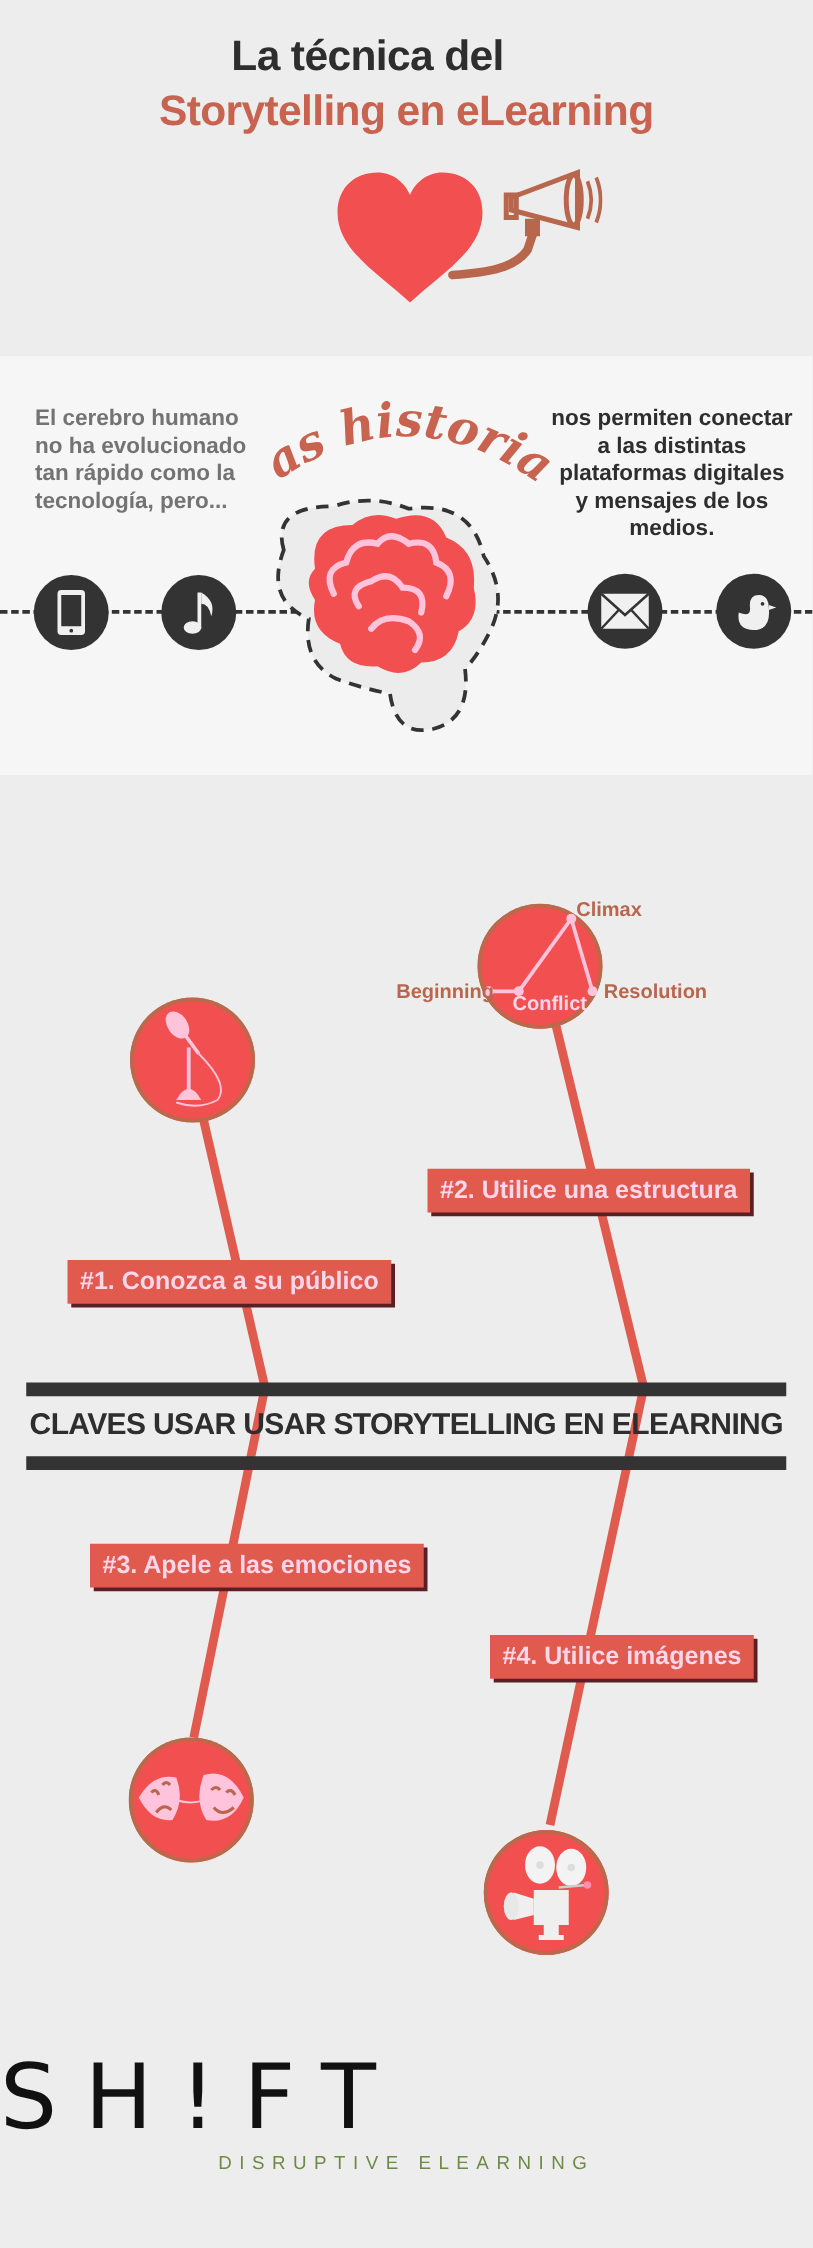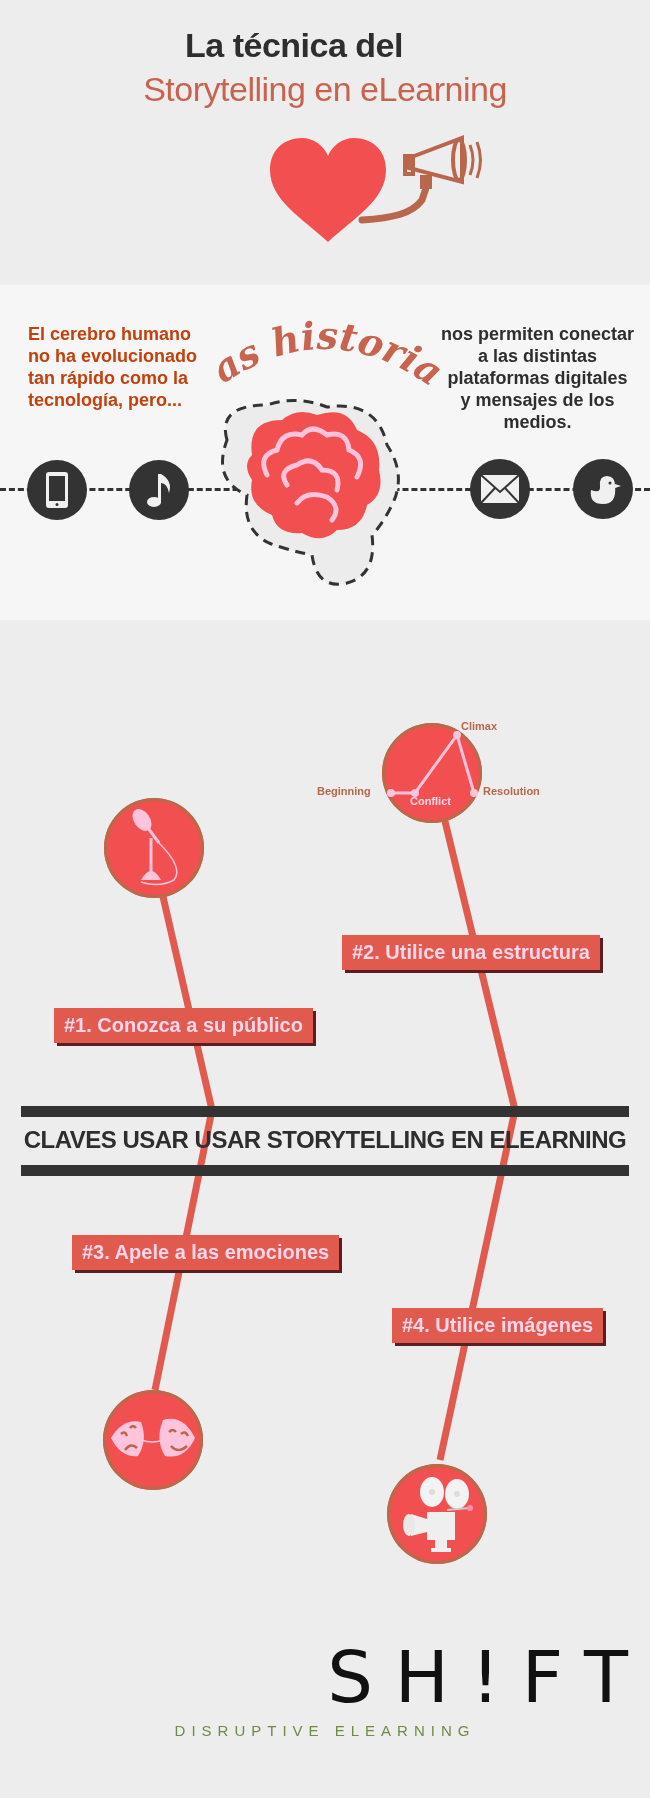--- a/index.html
+++ b/index.html
@@ -1,29 +1,29 @@
 <!DOCTYPE html>
 <html><head>
 <meta charset="utf-8">
 <style>
   html, body { margin:0; padding:0; }
   body { width:650px; height:1798px; background:#ededed; font-family:"Liberation Sans", sans-serif; position:relative; overflow:hidden; }
   .abs { position:absolute; }
   .title1 { left:0; width:588px; top:26px; text-align:center; font-size:34px; font-weight:bold; color:#2e2e2e; letter-spacing:-0.5px; }
-  .title2 { left:0; width:650px; top:70px; text-align:center; font-size:34px; font-weight:normal; color:#c8634f; letter-spacing:-0.5px; }
+  .title2 { left:0; width:650px; top:70px; text-align:center; font-size:34px; font-weight:bold; color:#c8634f; letter-spacing:-0.5px; }
   .band { left:0; top:285px; width:650px; height:335px; background:#f6f6f6; }
-  .left-text { left:28px; top:323px; width:170px; font-size:18px; font-weight:bold; color:#c2410c; line-height:22px; }
+  .left-text { left:28px; top:323px; width:170px; font-size:18px; font-weight:bold; color:#737373; line-height:22px; }
   .right-text { left:440px; top:323px; width:195px; text-align:center; font-size:18px; font-weight:bold; color:#2e2e2e; line-height:22px; }
   .circle-icon { width:60px; height:60px; border-radius:50%; background:#333; display:flex; align-items:center; justify-content:center; }
   .label-box { color:#ffd6ea; font-weight:bold; font-size:20px; padding:6px 10px; background:#e05a4e; box-shadow:3px 3px 0 #5a1f24; white-space:nowrap; }
   .claves-bar { left:21px; width:608px; height:11px; background:#333; }
   .claves { left:0; width:650px; top:1126px; text-align:center; font-size:24px; font-weight:bold; color:#2e2e2e; letter-spacing:-0.5px; }
   .red-circle { border-radius:50%; background:#f25050; box-shadow:0 0 0 3px #b86a4a inset; }
-  .stl-label { font-size:11px; font-weight:bold; color:#b8664c; }
-  .shift { left:0; width:650px; top:1635px; text-align:right; font-size:72px; color:#111; letter-spacing:22px; font-family:"DejaVu Sans", sans-serif; font-weight:normal; }
+  .stl-label { font-size:16px; font-weight:bold; color:#b8664c; }
+  .shift { left:0; width:650px; top:1635px; text-align:left; font-size:72px; color:#111; letter-spacing:22px; font-family:"DejaVu Sans", sans-serif; font-weight:normal; }
   .tagline { left:0; width:650px; top:1722px; text-align:center; font-size:15px; font-weight:normal; color:#6e8b45; letter-spacing:6px; }
 </style>
 </head>
 <body>
 
 <div class="abs title1">La técnica del</div>
 <div class="abs title2">Storytelling en eLearning</div>
 
 <div class="abs" style="left:262px;top:130px;width:220px;height:115px;">
   <svg width="220" height="115" viewBox="0 0 220 115">

